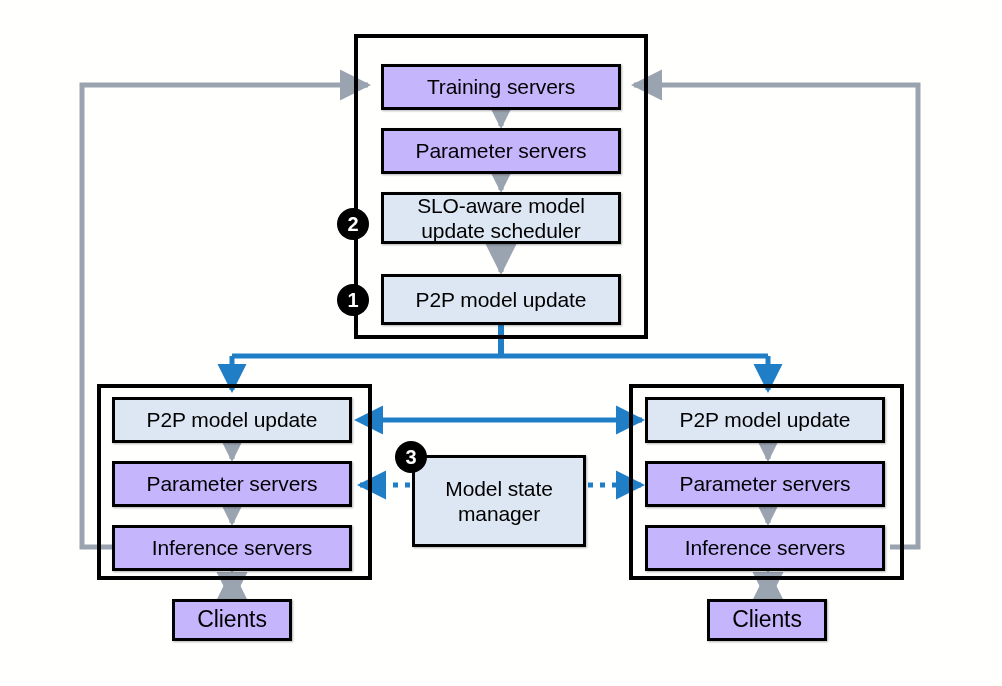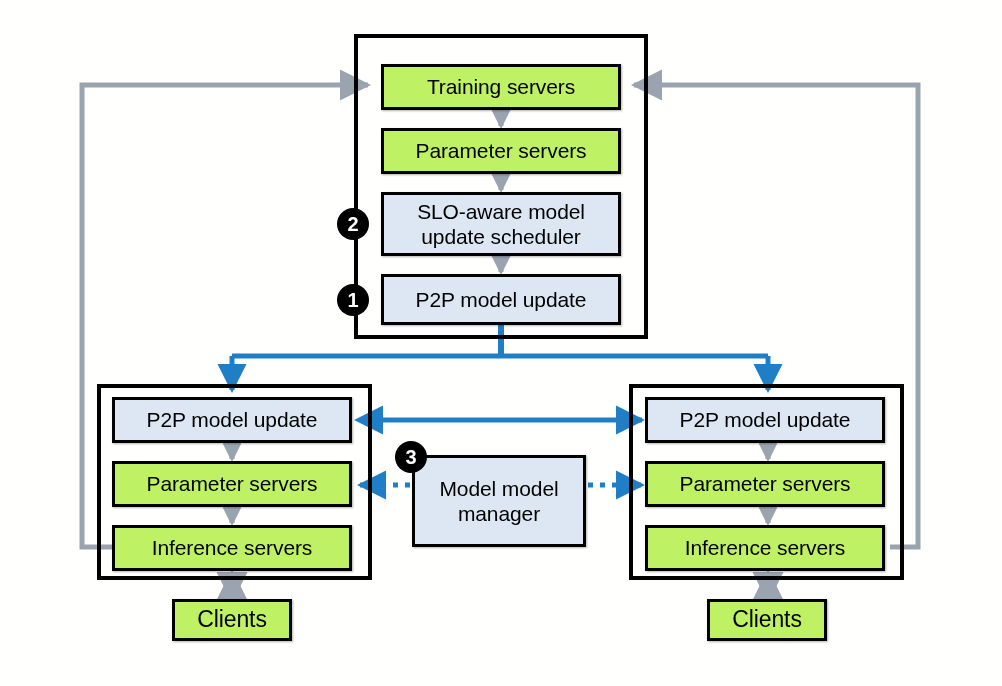--- a/index.html
+++ b/index.html
@@ -31,21 +31,21 @@
     box-sizing: border-box;
     border: 4px solid #000000;
     background: transparent;
   }
 
   
   .node {
     position: absolute;
     box-sizing: border-box;
     border: 3px solid #000000;
-    background: #bef264;
+    background: #c4b5fd;
     display: flex;
     align-items: center;
     justify-content: center;
     text-align: center;
     color: #000000;
     font-size: 21px;
     line-height: 1.12;
     letter-spacing: -0.1px;
     box-shadow: 1px 1px 2px rgba(0,0,0,0.30);
   }
@@ -141,21 +141,21 @@
       <line x1="768" y1="572" x2="768" y2="600" stroke="#9aa3b0" stroke-width="5" marker-start="url(#grayHeadStart)" marker-end="url(#grayHead)"></line>
     </g>
   </svg>
 
   <div class="cluster" style="left:354px; top:34px; width:294px; height:305px;"></div>
 
   <div class="node" style="left:381px; top:64px; width:240px; height:46px;">Training servers</div>
 
   <div class="node" style="left:381px; top:128px; width:240px; height:46px;">Parameter servers</div>
 
-  <div class="node blue two-line" style="left:381px; top:192px; width:240px; height:64px;">SLO-aware model
+  <div class="node blue two-line" style="left:381px; top:192px; width:240px; height:52px;">SLO-aware model
 update scheduler</div>
 
   <div class="node blue" style="left:381px; top:274px; width:240px; height:51px;">P2P model update</div>
 
   <div class="badge" style="left:337px; top:208px;">2</div>
 
   <div class="badge" style="left:337px; top:284px;">1</div>
 
   <div class="cluster" style="left:97px; top:384px; width:275px; height:196px;"></div>
 
@@ -170,18 +170,18 @@
   <div class="cluster" style="left:629px; top:384px; width:275px; height:196px;"></div>
 
   <div class="node blue" style="left:645px; top:397px; width:240px; height:46px;">P2P model update</div>
 
   <div class="node" style="left:645px; top:461px; width:240px; height:46px;">Parameter servers</div>
 
   <div class="node" style="left:645px; top:525px; width:240px; height:46px;">Inference servers</div>
 
   <div class="node small" style="left:707px; top:599px; width:120px; height:42px;">Clients</div>
 
-  <div class="node blue two-line" style="left:412px; top:455px; width:174px; height:92px;">Model model
+  <div class="node blue two-line" style="left:412px; top:455px; width:174px; height:92px;">Model state
 manager</div>
 
   <div class="badge" style="left:395px; top:441px;">3</div>
 
 </div>
 
 </body></html>

